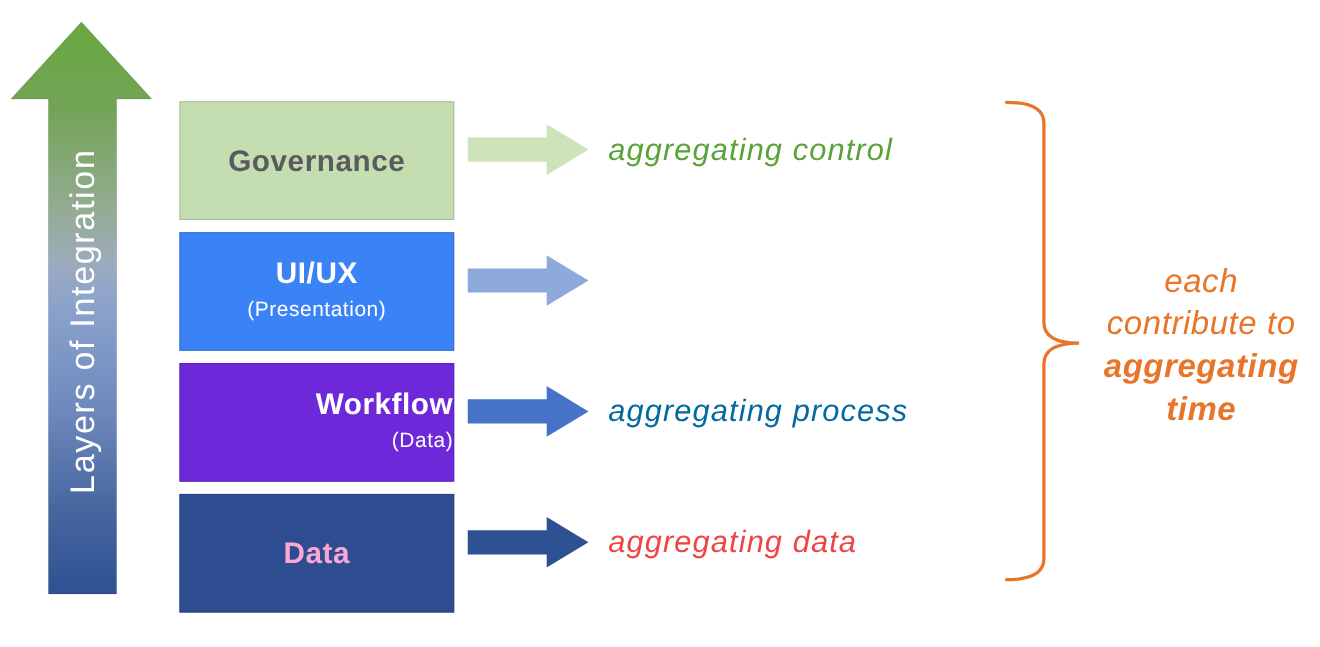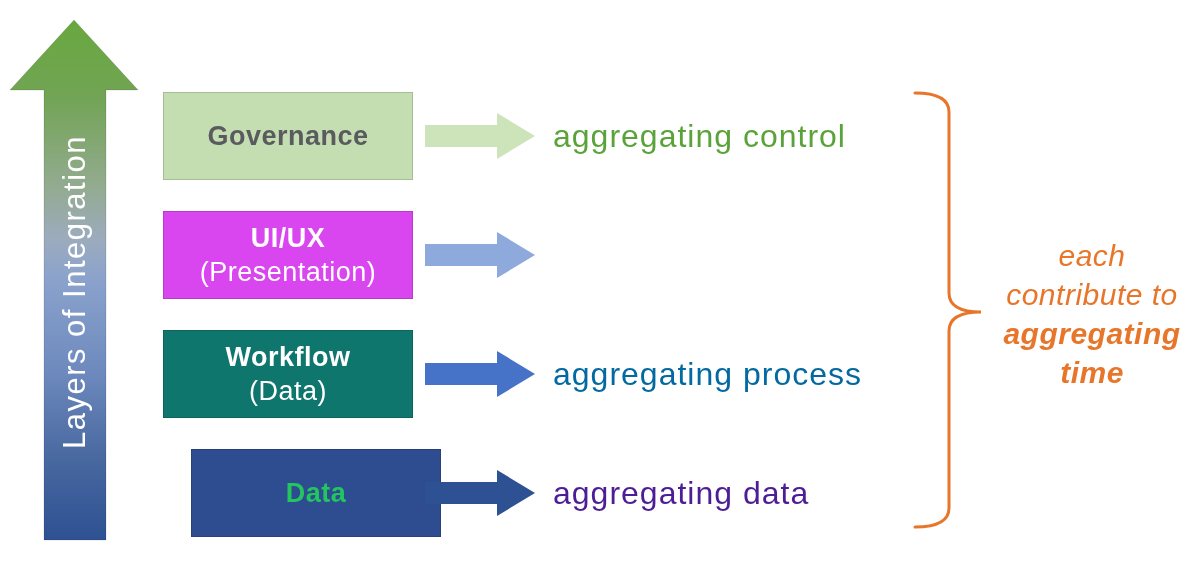--- a/index.html
+++ b/index.html
@@ -45,60 +45,61 @@
   }
   .row-1 { top: 92px; }
   .row-2 { top: 211px; }
   .row-3 { top: 330px; }
   .row-4 { top: 449px; }
   .box {
     position: absolute;
     left: 163px;
     top: 0;
     width: 250px;
-    height: 88px;
+    height: 108px;
     display: flex;
     flex-direction: column;
     align-items: center;
     justify-content: center;
     line-height: 34px;
     box-sizing: border-box;
     border: 1.5px solid rgba(0,0,0,0.15);
   }
   .box-title { font-weight: 700; font-size: 27px; letter-spacing: 0.5px; }
-  .box-sub   { font-weight: 400; font-size: 27px; letter-spacing: 0.5px; }
+  .box-sub   { font-weight: 400; font-size: 19px; letter-spacing: 0.5px; }
   .box-governance { background: #c5deb1; color: #595b5e; }
-  .box-uiux       { background: #d946ef; color: #ffffff; }
-  .box-workflow   { background: #0f766e; color: #ffffff; }
-  .box-data       { background: #2e4d90; color: #22c55e; margin-left: 28px; }
+  .box-uiux       { background: #3b82f6; color: #ffffff; }
+  .box-workflow   { background: #6d28d9; color: #ffffff; align-items: flex-end; }
+  .box-data       { background: #2e4d90; color: #f9a8d4; }
   .row-arrow {
     position: absolute;
     left: 425px;
     top: 50%;
     transform: translateY(-50%);
     width: 110px;
     height: 46px;
   }
   .fill-governance { fill: #cde4bb; }
   .fill-uiux       { fill: #8ea9dc; }
   .fill-workflow   { fill: #4673c8; }
   .fill-data       { fill: #2e5193; }
   .layer-label {
     position: absolute;
     left: 553px;
     top: 50%;
     transform: translateY(-50%);
-    font-size: 32px;
+    font-style: italic;
+    font-size: 28px;
     letter-spacing: 1px;
     white-space: nowrap;
   }
   .label-governance { color: #5aa33a; }
   .label-uiux       { color: #8ea9dc; }
   .label-workflow   { color: #0369a1; }
-  .label-data       { color: #4c1d95; }
+  .label-data       { color: #ef4444; }
   .brace-svg {
     position: absolute;
     left: 880px;
     top: 80px;
     width: 120px;
     height: 460px;
   }
   .annotation {
     position: absolute;
     left: 980px;

